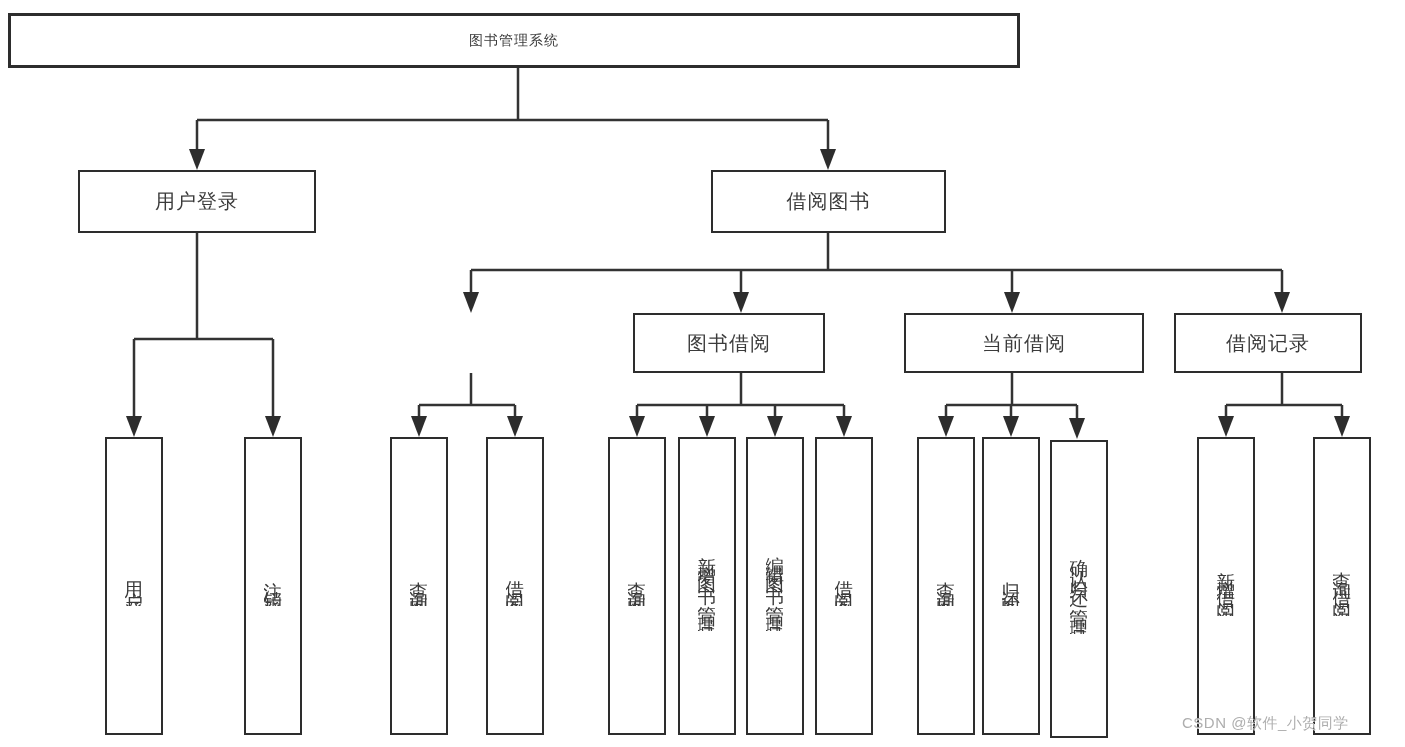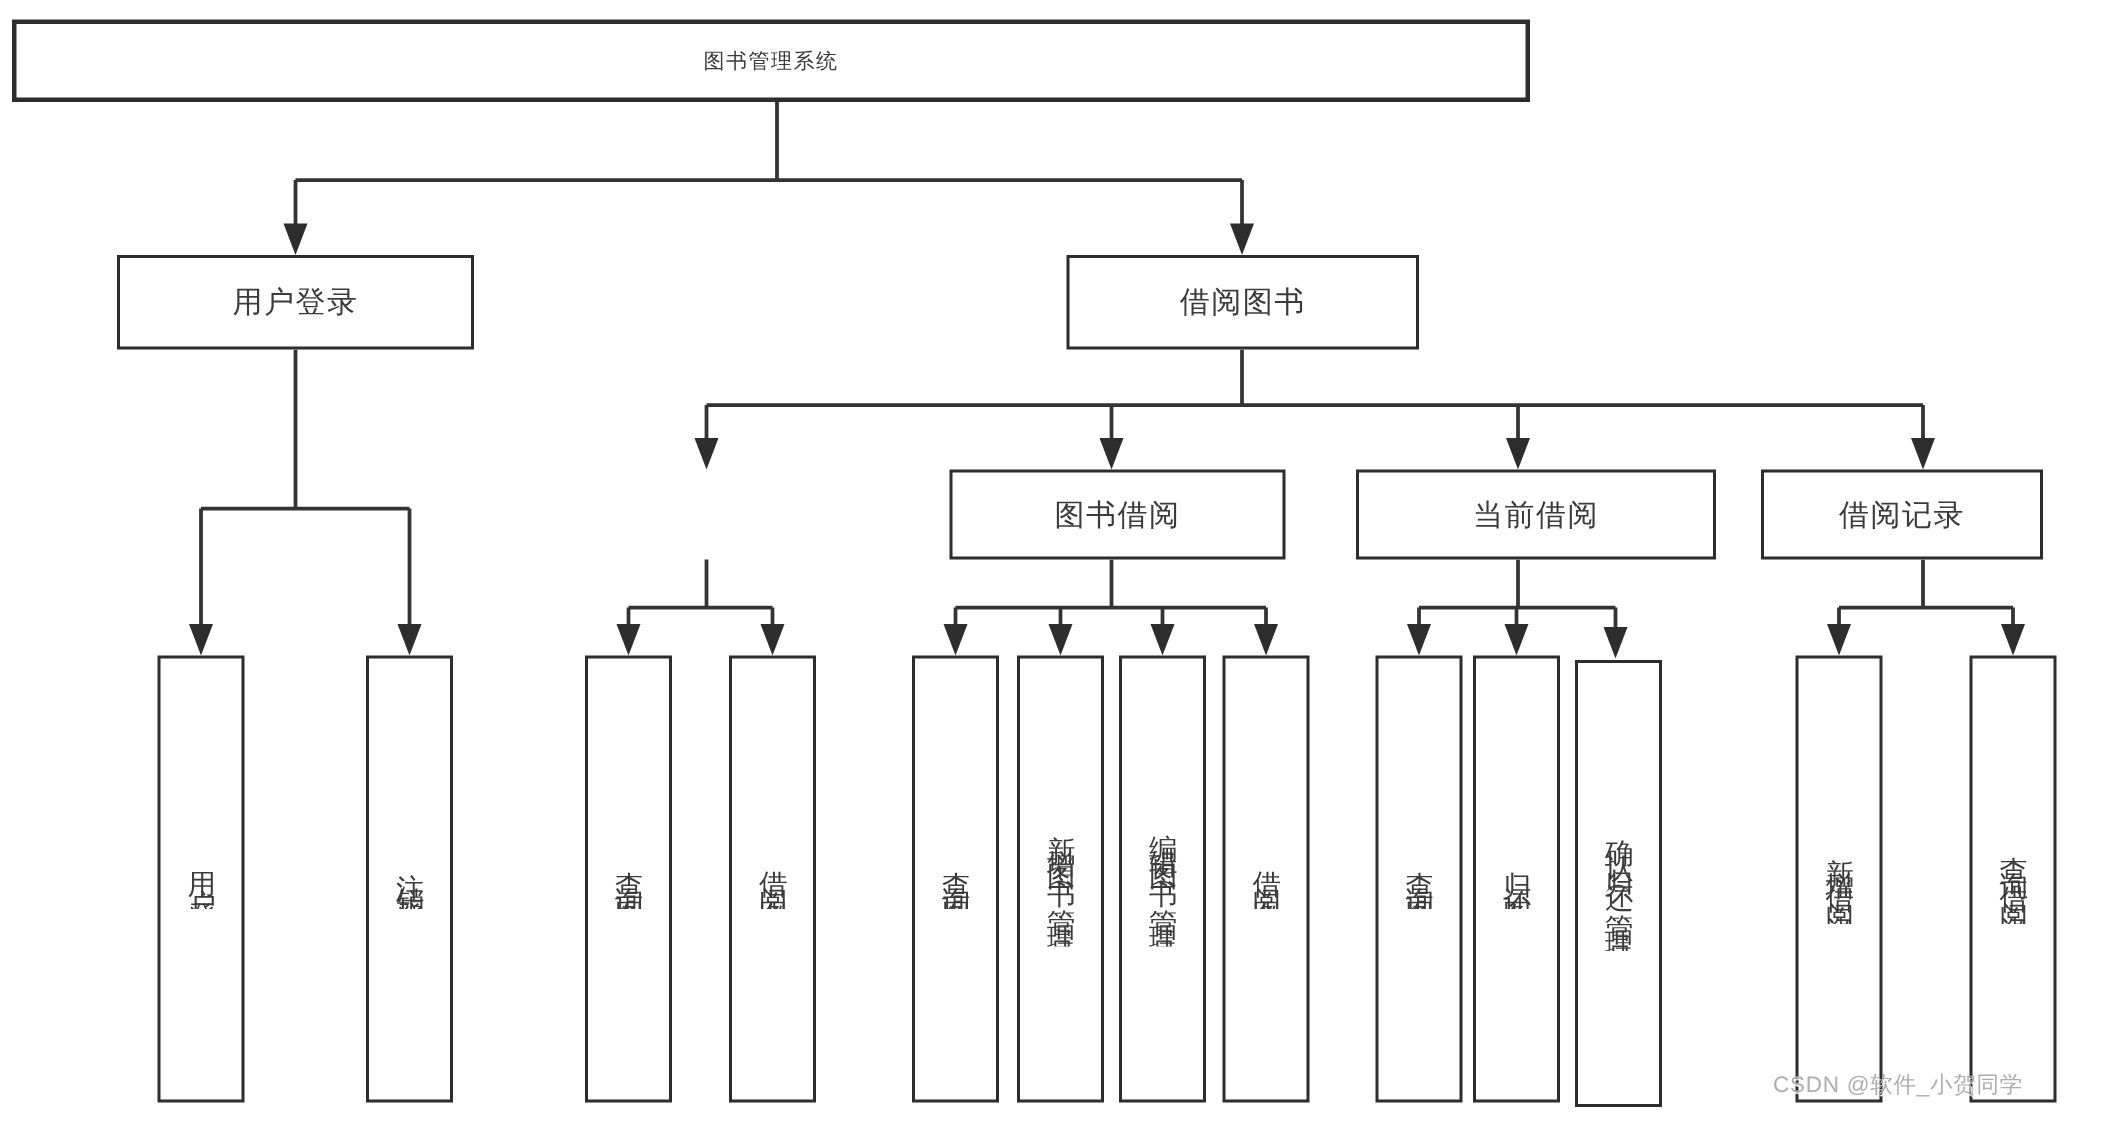--- a/index.html
+++ b/index.html
@@ -102,21 +102,21 @@
     <span>图书管理系统</span>
   </div>
 
   <div class="box" style="left:78px; top:170px; width:238px; height:63px;">
     <span>用户登录</span>
   </div>
   <div class="box" style="left:711px; top:170px; width:235px; height:63px;">
     <span>借阅图书</span>
   </div>
 
-  <div class="box" style="left:633px; top:313px; width:224px; height:60px;">
+  <div class="box" style="left:633px; top:313px; width:192px; height:60px;">
     <span>图书借阅</span>
   </div>
   <div class="box" style="left:904px; top:313px; width:240px; height:60px;">
     <span>当前借阅</span>
   </div>
   <div class="box" style="left:1174px; top:313px; width:188px; height:60px;">
     <span>借阅记录</span>
   </div>
 
   <div class="box leaf" style="left:105px;">

